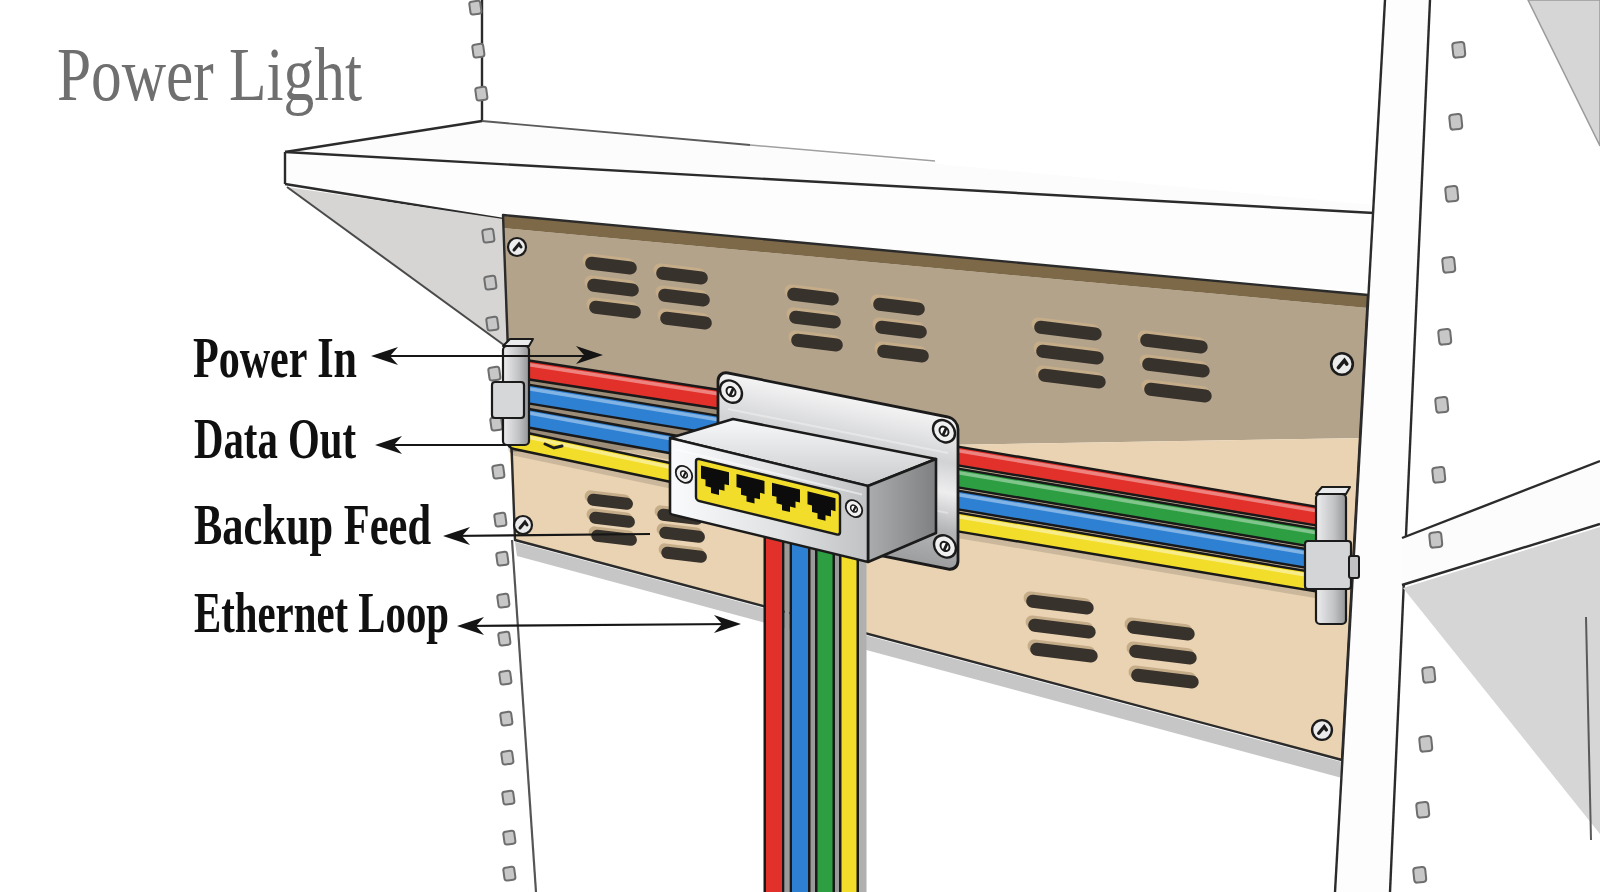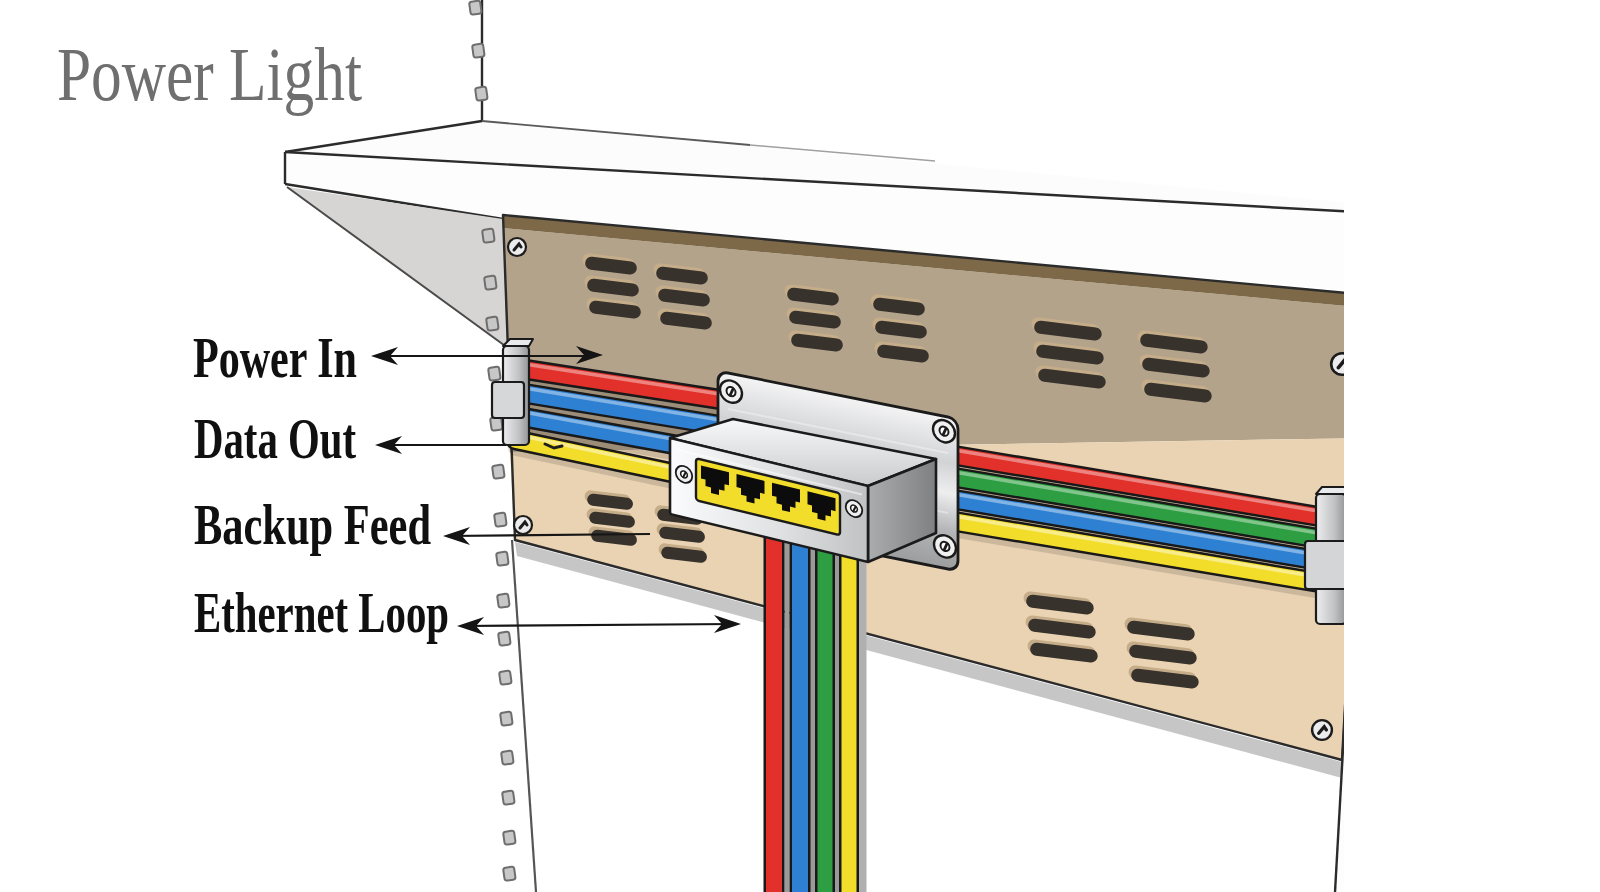--- a/index.html
+++ b/index.html
@@ -1,16 +1,16 @@
 <!DOCTYPE html>
 <html><head>
 <meta charset="utf-8">
 <style>
   html,body{margin:0;padding:0;background:#ffffff;}
-  .stage{position:relative;width:1344px;height:892px;background:#15803d;overflow:hidden;
+  .stage{position:relative;width:1600px;height:892px;background:#15803d;overflow:hidden;
          font-family:"Liberation Serif", serif;}
   svg{display:block}
   .title-text{font-family:"Liberation Serif", serif;font-weight:400;fill:#6f6f6f;}
   .label-text{font-family:"Liberation Serif", serif;font-weight:700;fill:#101010;}
   .ln{stroke:#2b2b2b;stroke-width:2.4;fill:none;stroke-linejoin:round;}
   .arrowln{stroke:#161616;stroke-width:2.2;fill:none;}
   .arrowhd{fill:#141414;stroke:none;}
 </style>
 </head>
 <body>

